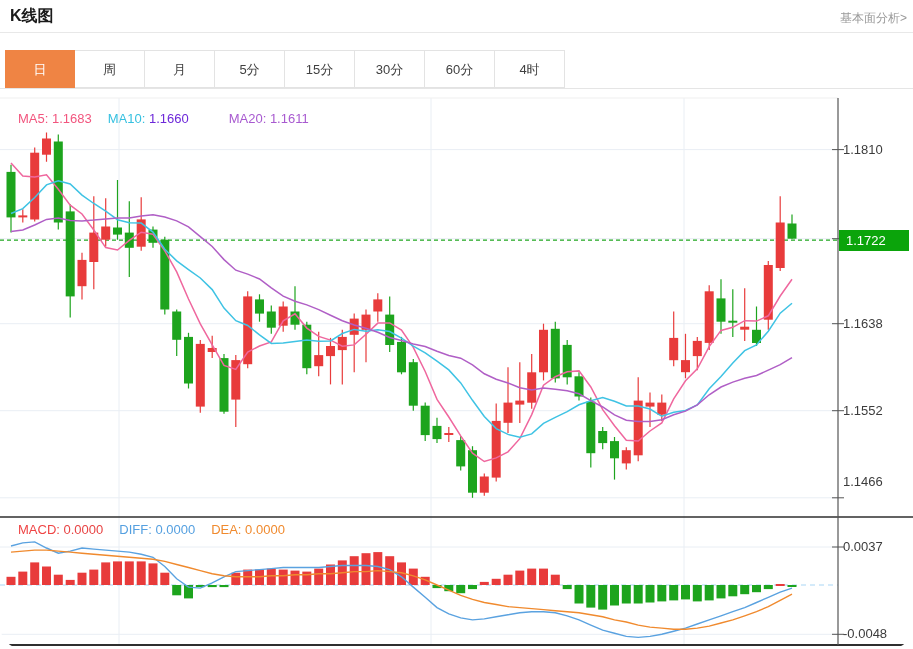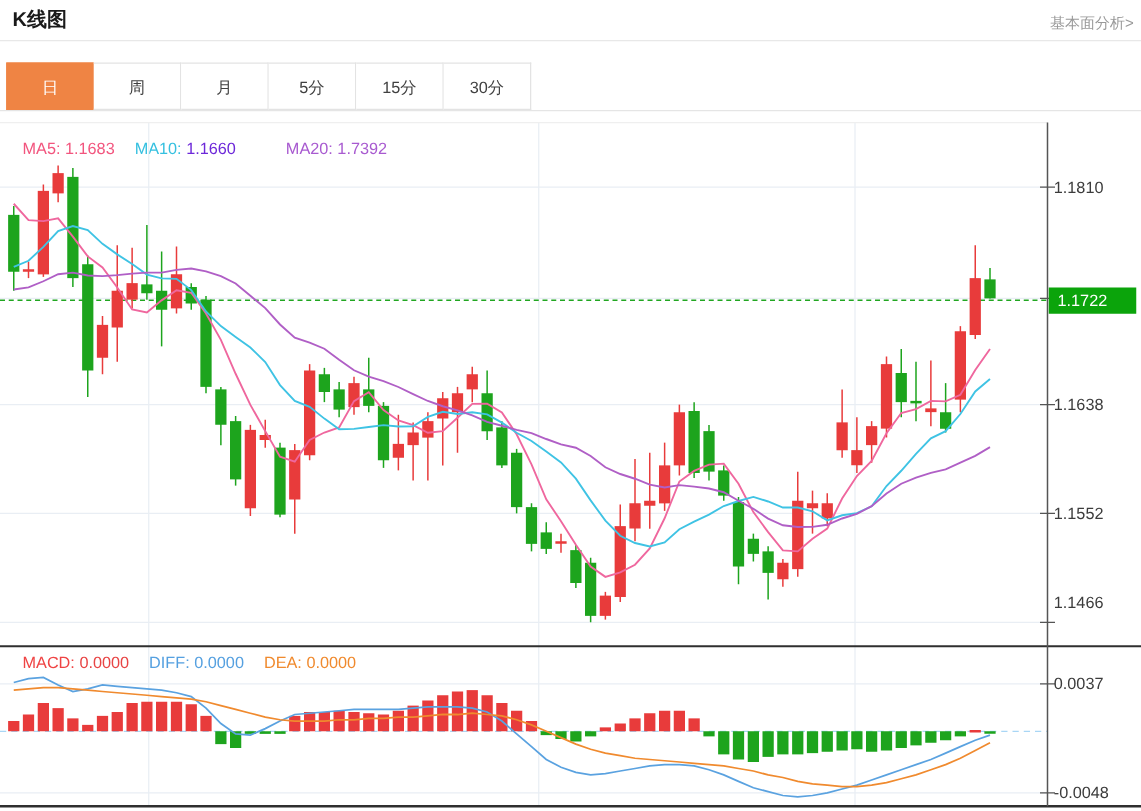--- a/index.html
+++ b/index.html
@@ -1,17 +1,17 @@
 <!DOCTYPE html>
 <html><head>
 <meta charset="utf-8">
 <style>
   html,body{margin:0;padding:0;background:#fff;}
   .page{position:relative;width:913px;height:649px;background:#fff;overflow:hidden;
-        font-family:"Liberation Sans","DejaVu Sans",sans-serif;}
+        font-family:"Liberation Sans","DejaVu Sans",sans-serif;border-radius:23px;}
   .title{position:absolute;left:10px;top:6px;font-size:16px;font-weight:bold;color:#1a1a1a;}
   .toplink{position:absolute;right:6px;top:10px;font-size:12px;color:#999;cursor:pointer;}
   .header-divider{position:absolute;left:0;top:32px;width:913px;height:1px;background:#e8e8e8;}
   .tabbar{position:absolute;left:5px;top:50px;display:flex;}
   .tab{width:70px;height:38px;line-height:38px;text-align:center;font-size:13px;color:#404040;
        background:#fff;border:1px solid #e3e3e3;border-left:none;cursor:pointer;box-sizing:border-box;}
   .tab:first-child{border-left:1px solid #e3e3e3;}
   .tab.active{background:#ef8444;border-color:#ef8444;color:#fff;}
   .tab-underline{position:absolute;left:0;top:88px;width:913px;height:1px;background:#e5e5e5;}
   .legend-row{position:absolute;left:18px;display:flex;font-size:13px;white-space:nowrap;}
@@ -31,26 +31,28 @@
   <div class="header-divider"></div>
 
   <div class="tab-underline"></div>
   <div class="tabbar" id="tabbar">
       <div class="tab active">日</div>
       <div class="tab">周</div>
       <div class="tab">月</div>
       <div class="tab">5分</div>
       <div class="tab">15分</div>
       <div class="tab">30分</div>
+      <div class="tab">60分</div>
+      <div class="tab">4时</div>
     </div>
 
   <div class="legend-row" id="ma-legend" style="top:111px">
       <span class="legend-item"><span class="lbl" style="color: rgb(242, 85, 126);">MA5: </span><span style="color: rgb(242, 85, 126);">1.1683</span></span>
       <span class="legend-item"><span class="lbl" style="color: rgb(53, 192, 224); text-align: right;">MA10: </span><span style="color: #6d28d9;">1.1660</span></span>
-      <span class="legend-item"><span class="lbl" style="color: rgb(168, 90, 208); padding-left: 24px;">MA20: </span><span style="color: rgb(168, 90, 208);">1.7392</span></span>
+      <span class="legend-item"><span class="lbl" style="color: rgb(168, 90, 208); padding-left: 24px;">MA20: </span><span style="color: rgb(168, 90, 208);">1.1611</span></span>
     </div>
   <div class="legend-row" id="macd-legend" style="top:522px">
       <span class="legend-item"><span class="lbl" style="color: #ef4444;">MACD: </span><span style="color: rgb(232, 68, 68);">0.0000</span></span>
       <span class="legend-item"><span class="lbl" style="color: rgb(85, 160, 224);">DIFF: </span><span style="color: rgb(85, 160, 224);">0.0000</span></span>
       <span class="legend-item"><span class="lbl" style="color: rgb(240, 138, 46);">DEA: </span><span style="color: rgb(240, 138, 46);">0.0000</span></span>
     </div>
 
   <div id="chart-wrap">
       <svg width="913" height="649" viewBox="0 0 913 649">
         <line x1="119" y1="98" x2="119" y2="645" stroke="#e9eef4" stroke-width="1"></line>

